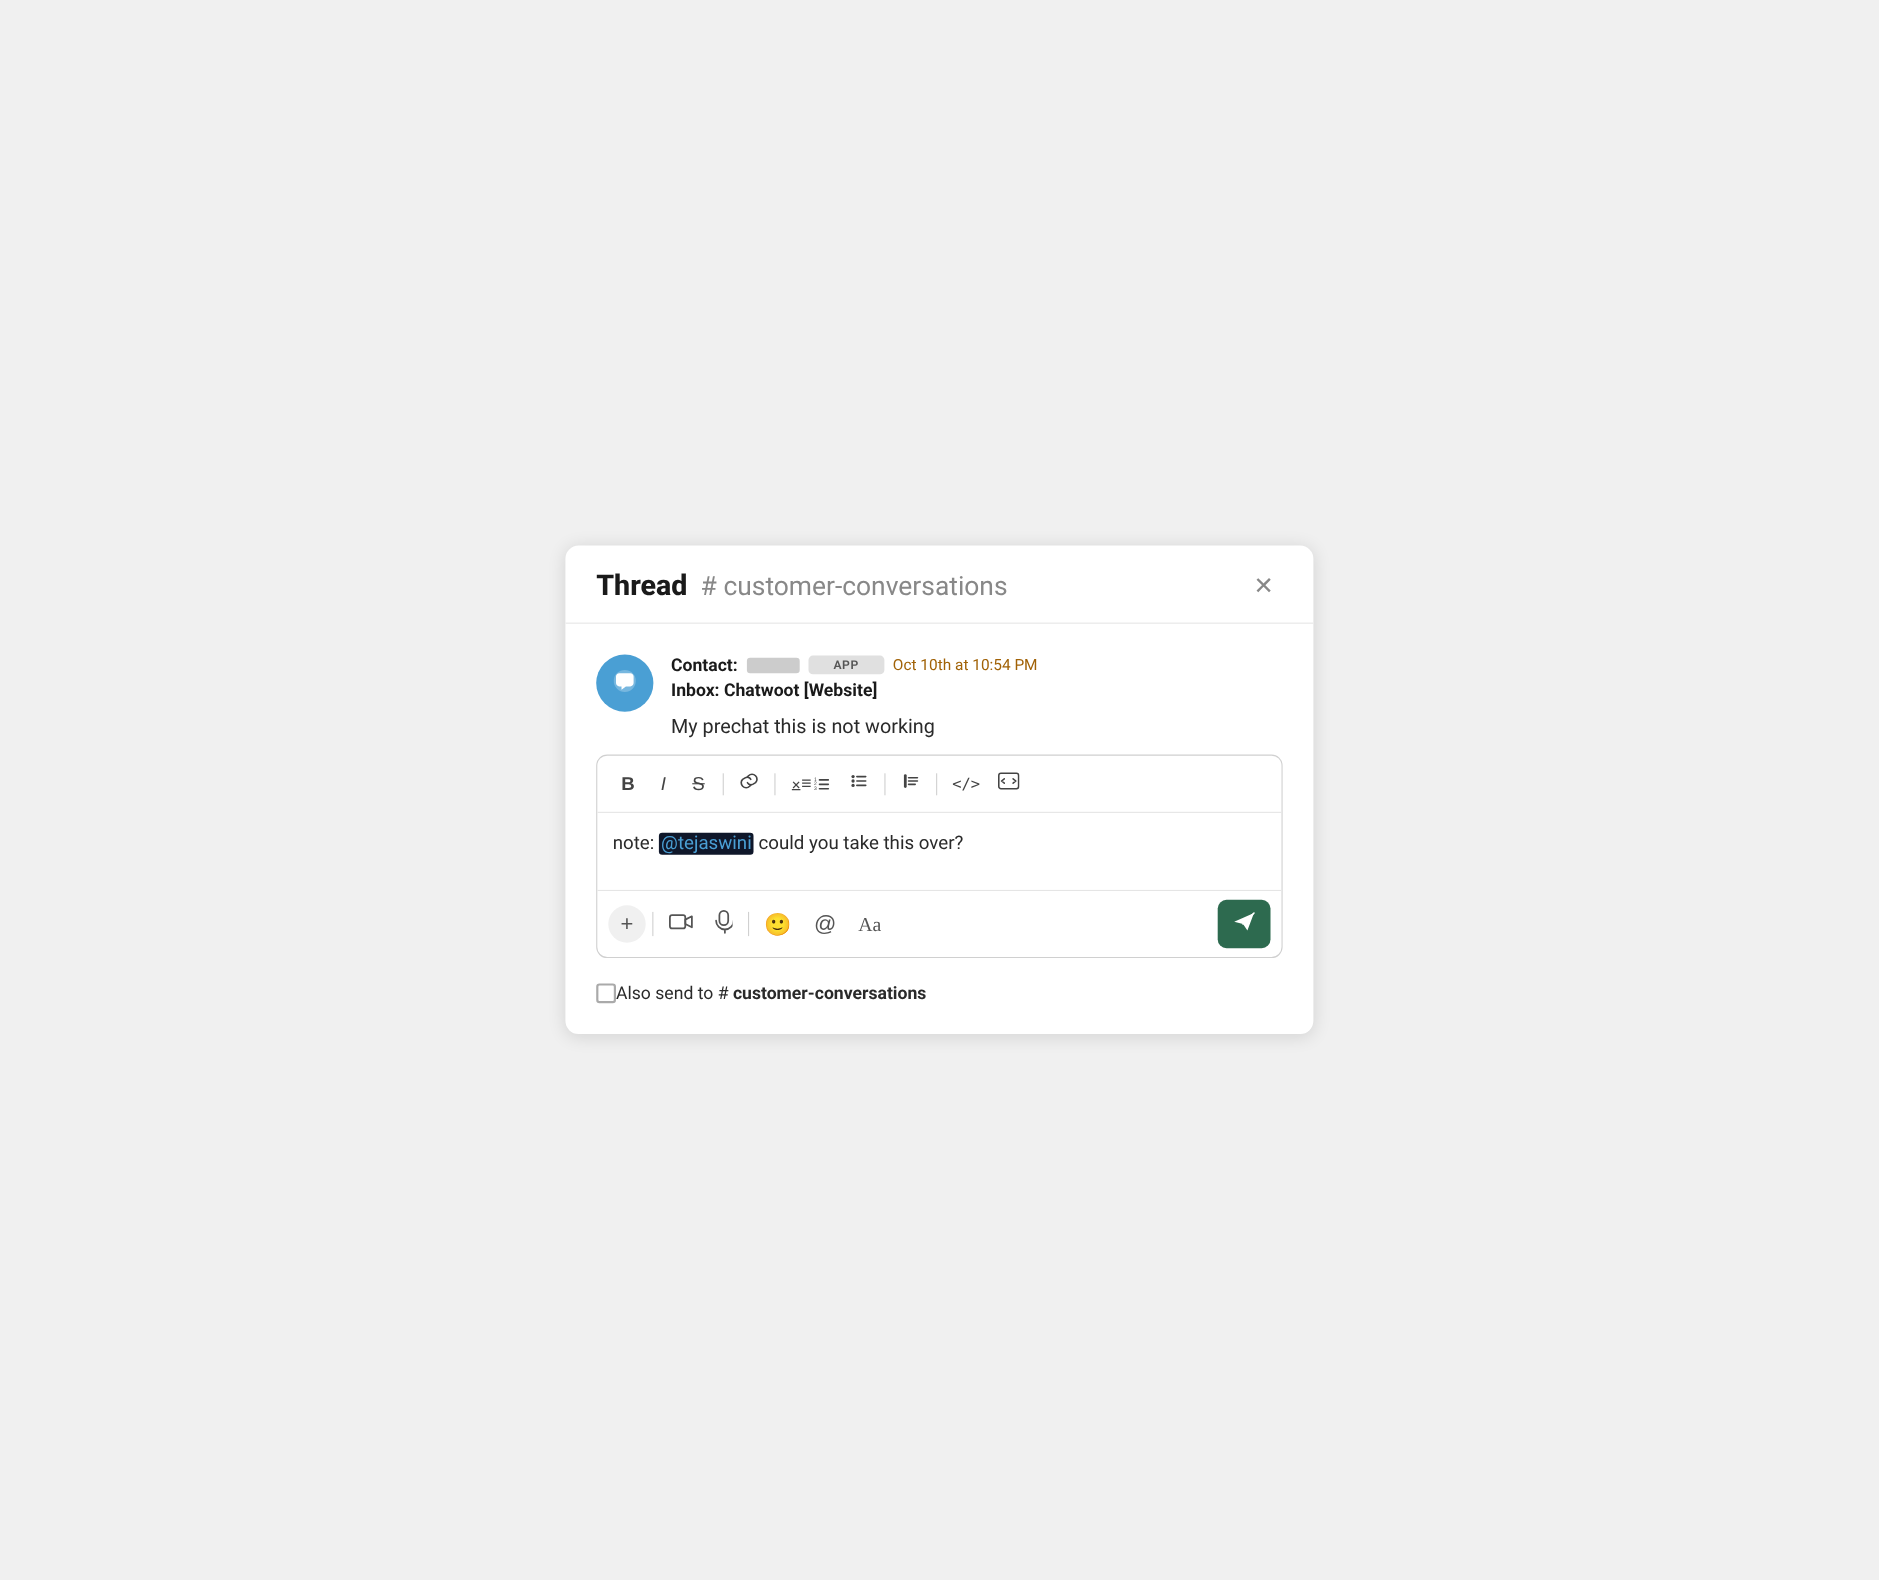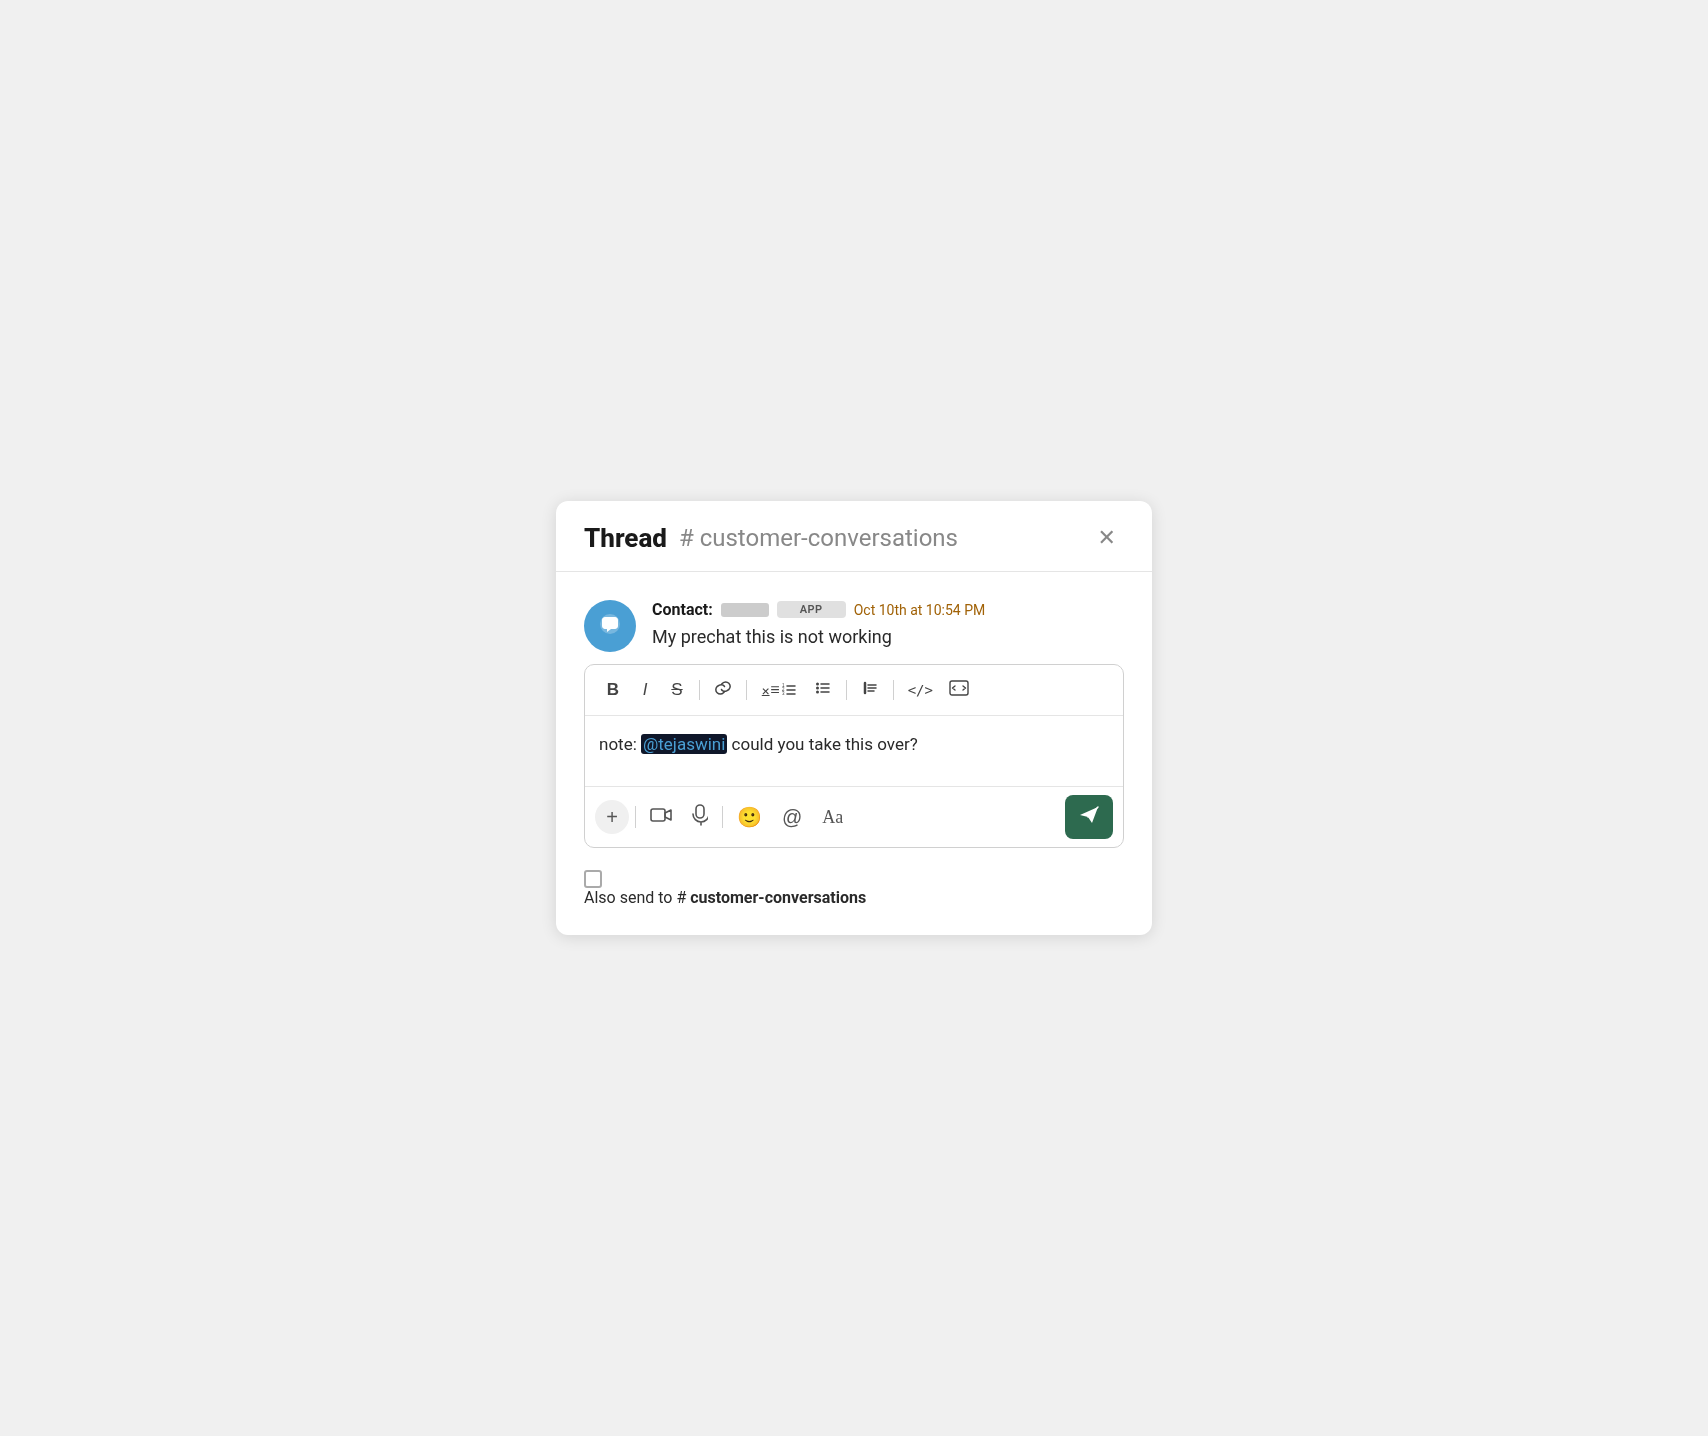--- a/index.html
+++ b/index.html
@@ -10,21 +10,21 @@
       justify-content: center;
       align-items: center;
       min-height: 100vh;
       font-family: -apple-system, BlinkMacSystemFont, 'Segoe UI', Roboto, sans-serif;
     }
 
     .panel {
       background: #ffffff;
       border-radius: 12px;
       box-shadow: 0 2px 16px rgba(0,0,0,0.12);
-      width: 596px;
+      width: 680px;
       overflow: hidden;
     }
 
     .panel-header {
       display: flex;
       align-items: center;
       justify-content: space-between;
       padding: 22px 28px 18px 28px;
       border-bottom: 1px solid #e5e5e5;
     }
@@ -253,23 +253,22 @@
       cursor: pointer;
       display: flex;
       align-items: center;
       justify-content: center;
       margin-left: auto;
       font-size: 18px;
     }
 
     .also-send-row {
       display: flex;
-      align-items: flex-start;
+      align-items: flex-end;
       padding: 4px 0;
-      flex-direction: column;
     }
 
     .checkbox {
       width: 18px;
       height: 18px;
       border: 2px solid #aaa;
       border-radius: 3px;
       background: white;
       cursor: pointer;
       flex-shrink: 0;
@@ -308,20 +307,21 @@
         </span>
       </div>
 
       <div class="message-content">
         <div class="message-meta">
           <span class="contact-label">Contact:</span>
           <span class="contact-name-blur"></span>
           <span class="app-badge">APP</span>
           <span class="timestamp">Oct 10th at 10:54 PM</span>
         </div>
+        <div class="inbox-label">Inbox: Chatwoot [Website]</div>
         <div class="message-text">My prechat this is not working</div>
       </div>
     </div>
 
     <div class="compose-box">
 
       <div class="toolbar">
         <button class="toolbar-btn toolbar-bold">
           <span>B</span>
         </button>

